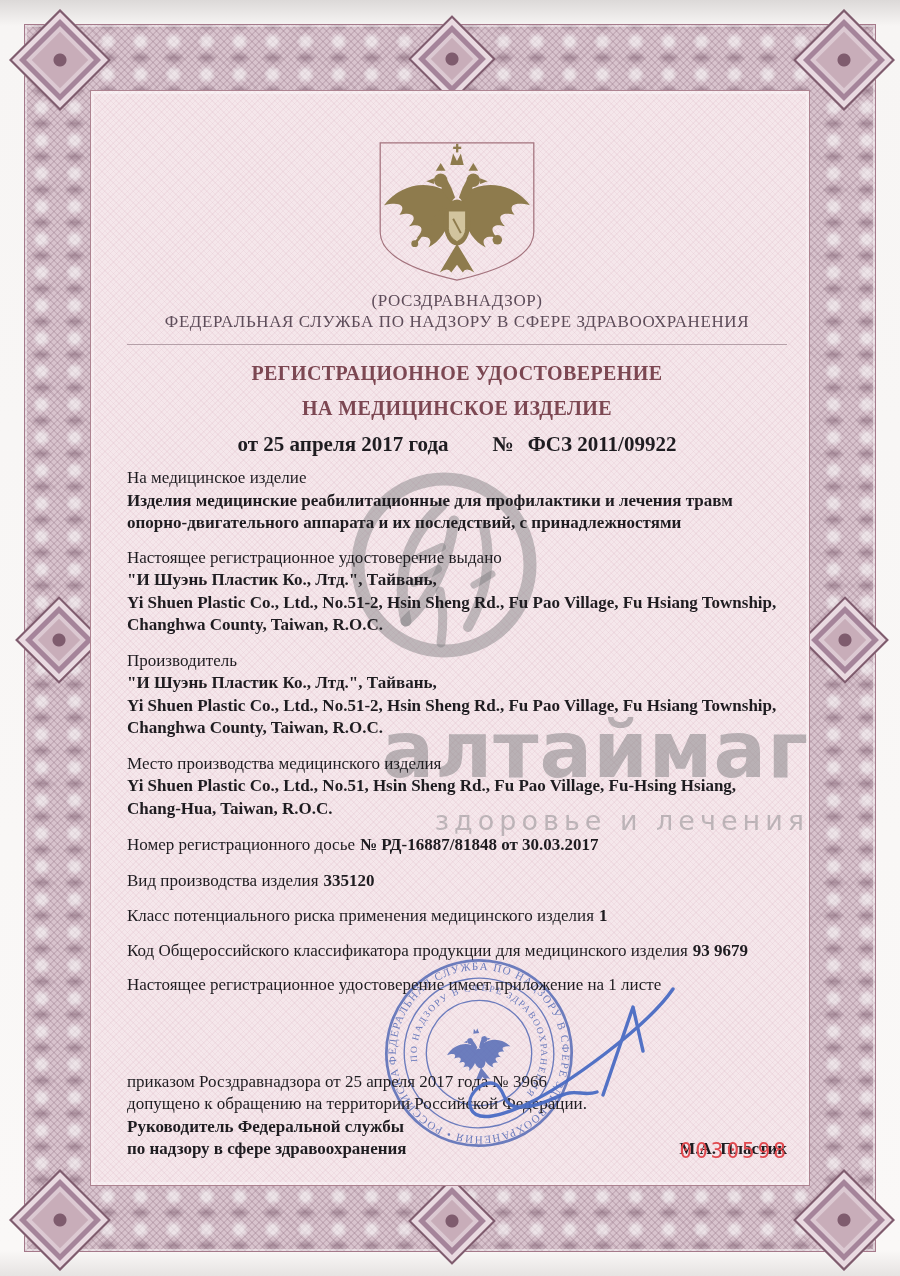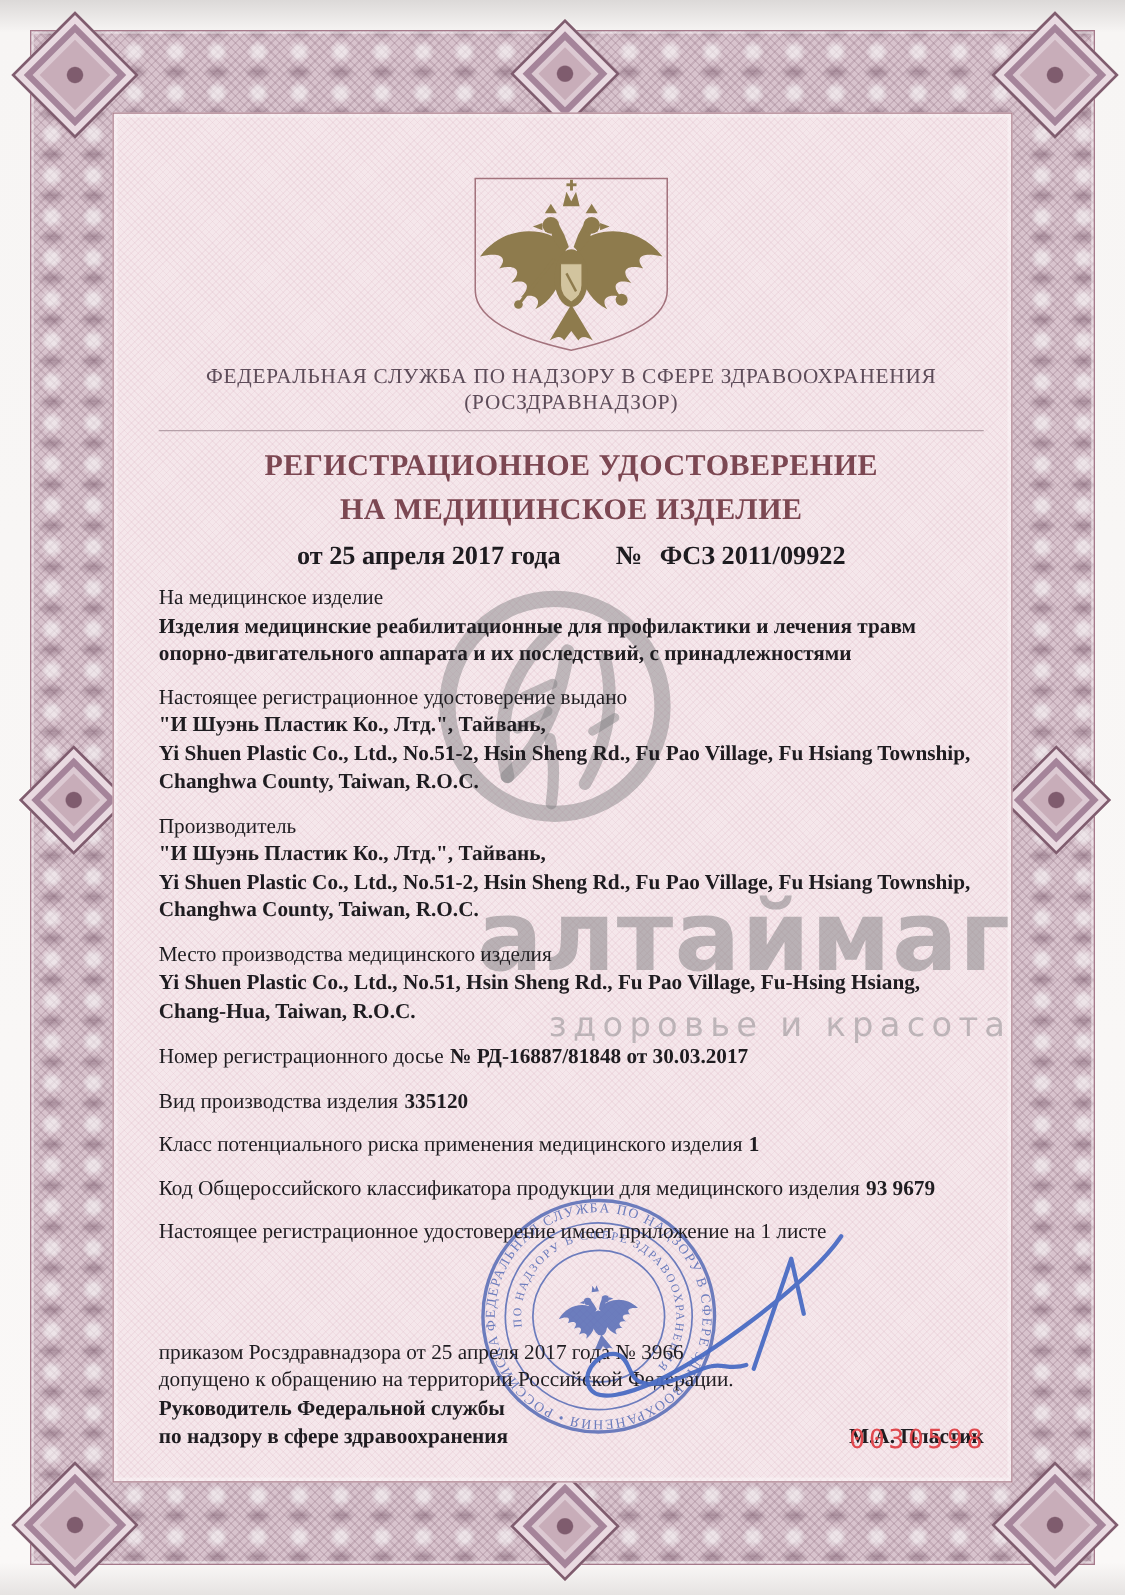--- a/index.html
+++ b/index.html
@@ -55,21 +55,21 @@
     font-size:27px;color:rgba(130,130,132,.48);letter-spacing:5px;
   }
   
   .emblem{width:192px;height:148px;margin:46px auto 5px;display:block;}
   .agency{
     text-align:center;font-size:17px;line-height:21px;color:#5d4c59;letter-spacing:.6px;
   }
   .rule{border:none;border-top:1px solid #b5a0a8;margin:12px 0 0 0;}
   .title{
     text-align:center;font-weight:bold;color:#7c4752;
-    font-size:24px;line-height:35px;letter-spacing:.4px;margin-top:11px;
+    font-size:20px;line-height:35px;letter-spacing:.4px;margin-top:11px;
   }
   .daterow{
     display:flex;justify-content:center;align-items:center;gap:14px;
     font-size:21px;font-weight:bold;margin-top:5px;line-height:26px;
   }
   .daterow .num{display:flex;gap:14px;margin-left:30px;}
   
   .b{font-size:17px;line-height:22.5px;margin:0;}
   .mt{margin-top:12px;}
   .mt2{margin-top:13px;}
@@ -113,21 +113,21 @@
           <path d="M62 156 Q46 88 98 40" stroke-width="11"></path>
           <path d="M62 156 Q100 122 110 56" stroke-width="11"></path>
           <path d="M70 118 L94 104" stroke-width="8"></path>
           <path d="M76 92 L98 82" stroke-width="8"></path>
           <path d="M124 162 Q152 112 140 62" stroke-width="10"></path>
           <path d="M130 120 L148 109" stroke-width="7"></path>
           <path d="M97 178 Q101 150 96 126" stroke-width="9"></path>
         </g>
       </svg>
       <div class="wm-brand">алтаймаг</div>
-      <div class="wm-tag">здоровье и красота</div>
+      <div class="wm-tag">здоровье и лечения</div>
     </div>
 
     <svg class="stamp" width="200" height="200" viewBox="0 0 190 190">
       <defs>
         <path id="ringO" d="M 16 95 A 79 79 0 1 1 174 95 A 79 79 0 1 1 16 95"></path>
         <path id="ringI" d="M 36 95 A 59 59 0 1 1 154 95 A 59 59 0 1 1 36 95"></path>
       </defs>
       <g stroke="#4f66b4" fill="none">
         <circle cx="95" cy="95" r="88" stroke-width="2.6"></circle>
         <circle cx="95" cy="95" r="71" stroke-width="1.3"></circle>
@@ -182,22 +182,22 @@
           <rect x="99" y="6" width="2.4" height="9"></rect>
             <rect x="96" y="9" width="8.4" height="2.4"></rect>
           <path d="M86 72 L56 110" stroke="#8e7b4d" stroke-width="2.6"></path>
           <circle cx="56" cy="110" r="3.6"></circle>
           <circle cx="142" cy="106" r="5"></circle>
         </g>
         <path d="M91 76 H109 V94 Q109 103 100 108 Q91 103 91 94 Z" fill="#d2c49e" stroke="#8e7b4d"></path>
         <path d="M96 84 L104 99" stroke="#8e7b4d" stroke-width="2" fill="none"></path>
       </svg>
 
+      <div class="agency">(РОСЗДРАВНАДЗОР)</div>
       <div class="agency">ФЕДЕРАЛЬНАЯ СЛУЖБА ПО НАДЗОРУ В СФЕРЕ ЗДРАВООХРАНЕНИЯ</div>
-      <div class="agency">(РОСЗДРАВНАДЗОР)</div>
 
       <hr class="rule">
 
       <div class="title">РЕГИСТРАЦИОННОЕ УДОСТОВЕРЕНИЕ</div>
       <div class="title" style="margin-top:0">НА МЕДИЦИНСКОЕ ИЗДЕЛИЕ</div>
 
       <div class="daterow">
         <span>от 25 апреля 2017 года</span>
         <span class="num">
           <span>№</span>

